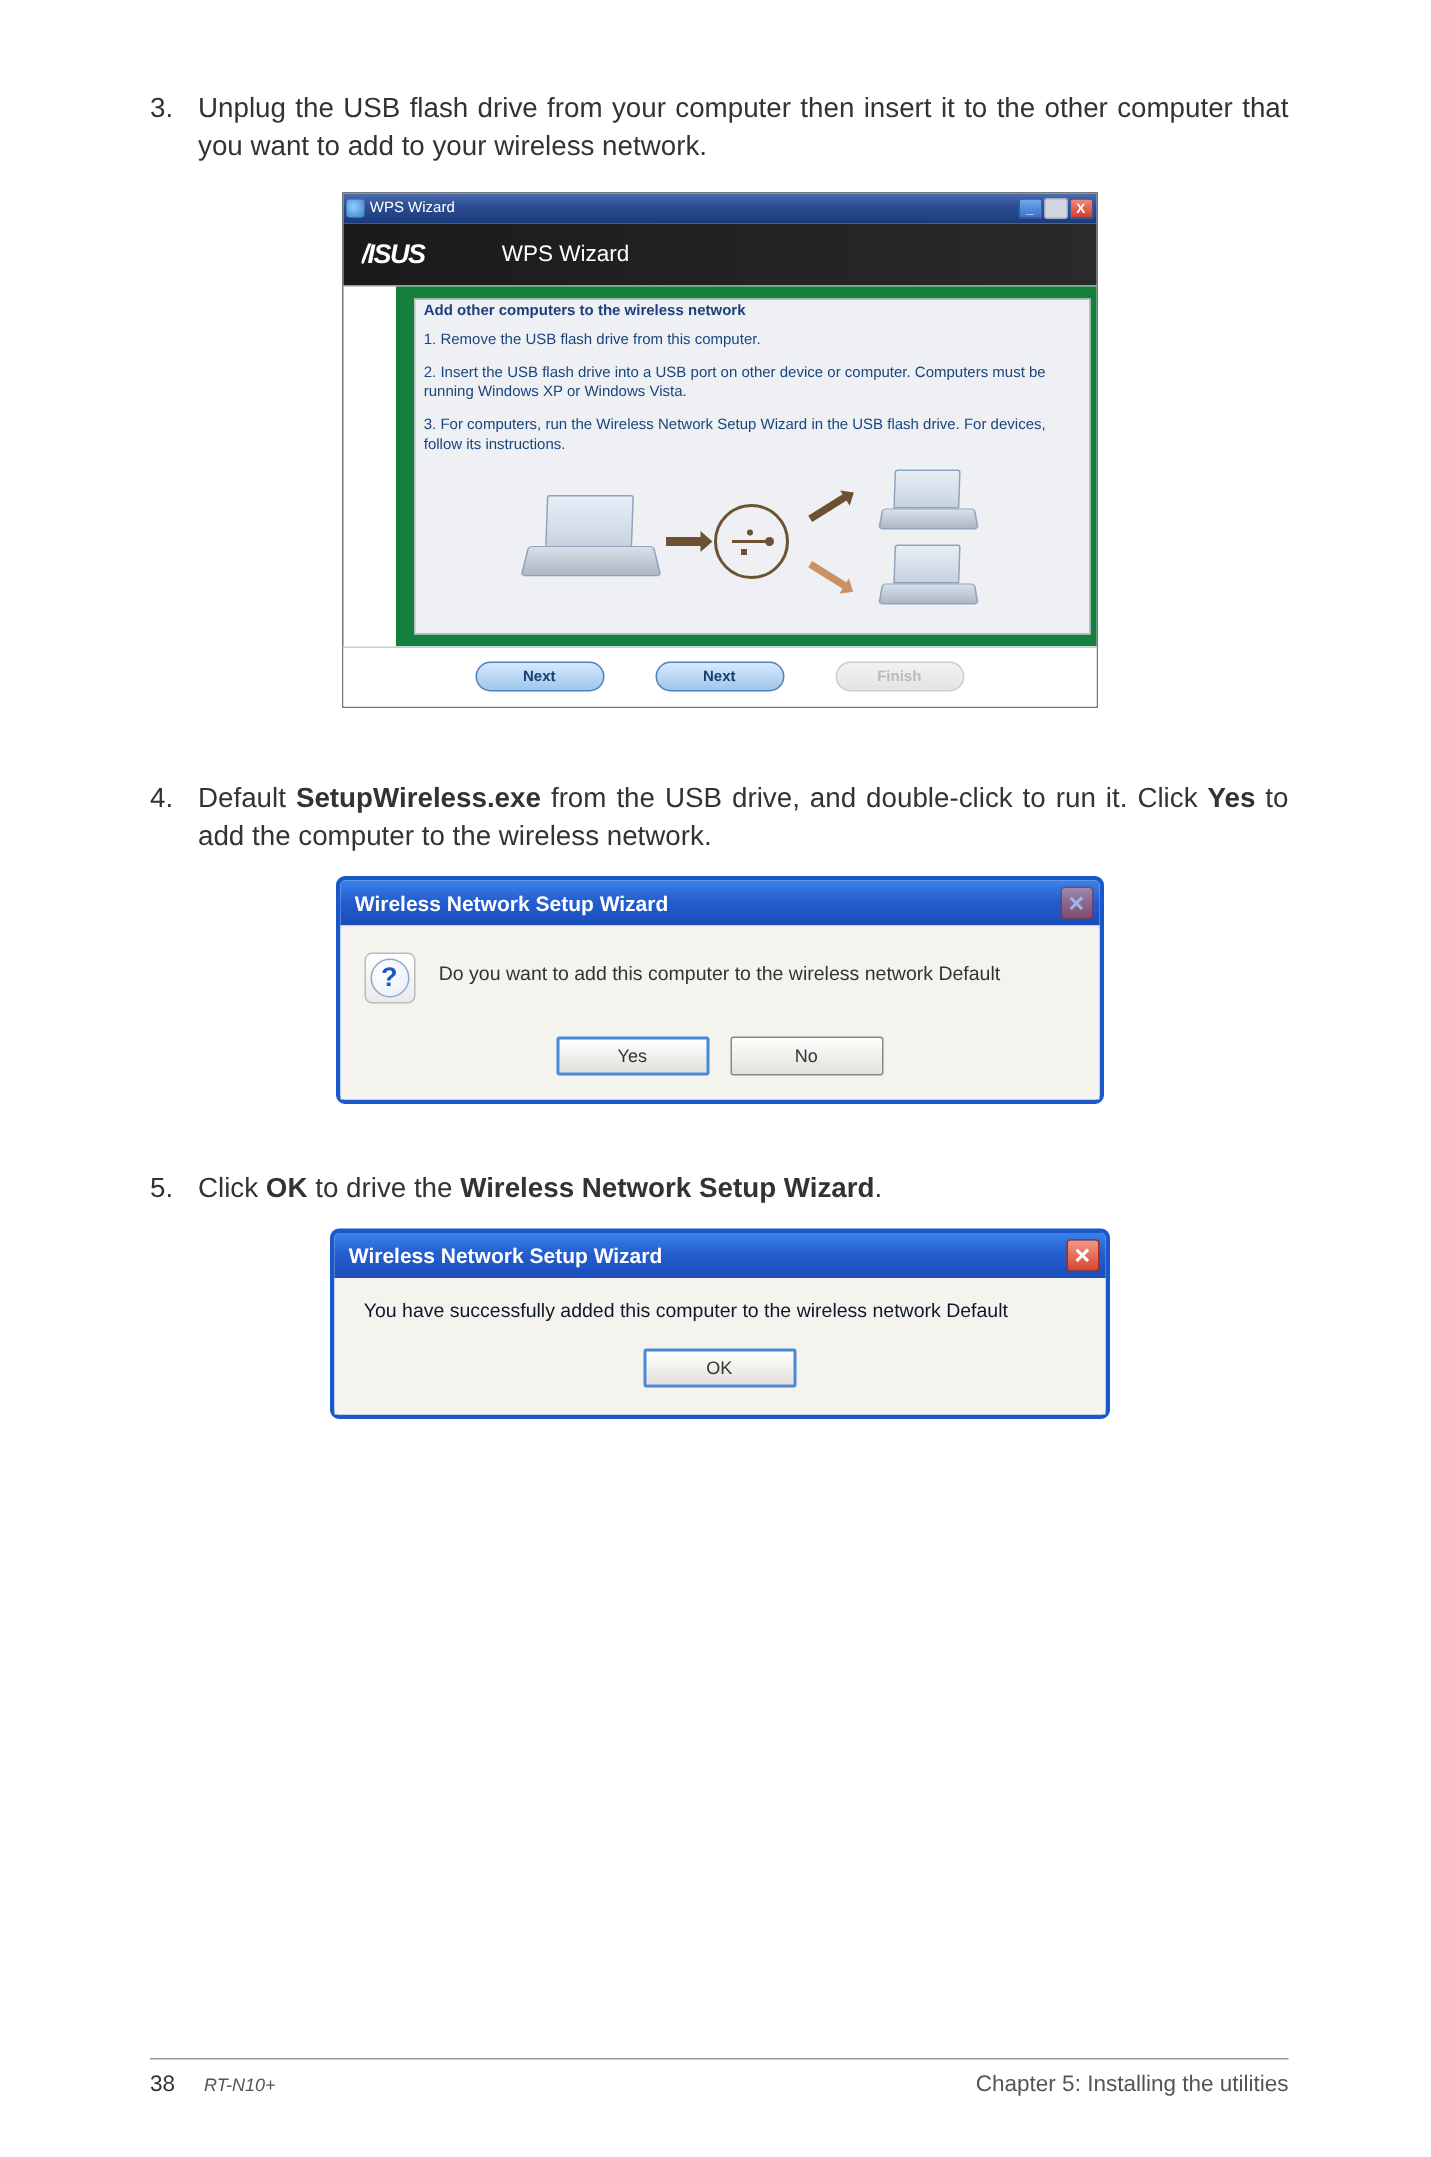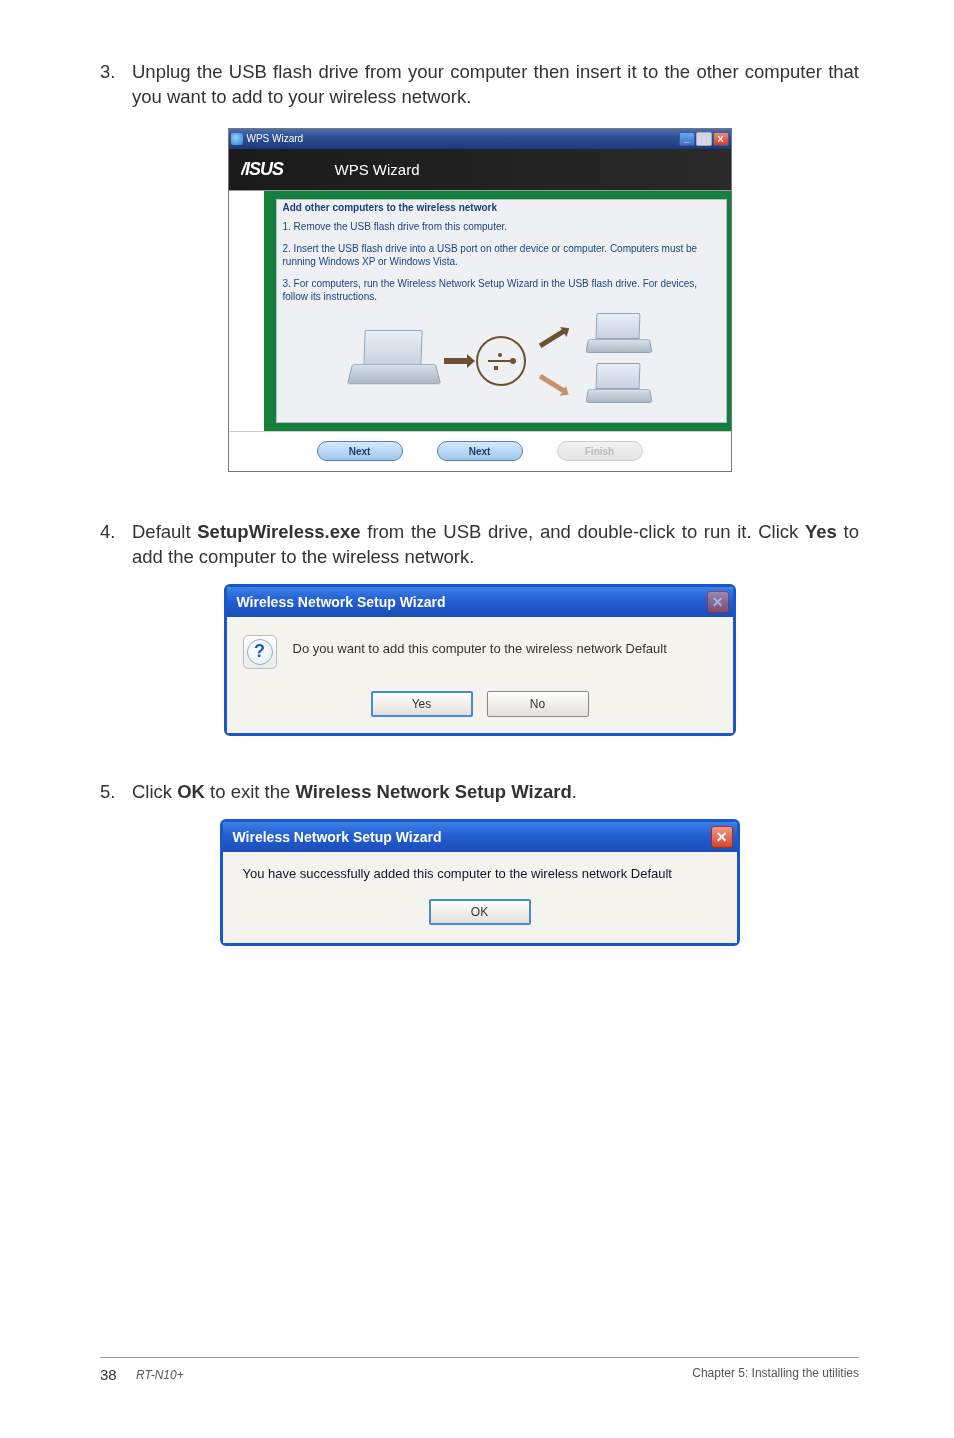--- a/index.html
+++ b/index.html
@@ -262,31 +262,31 @@
 
   .xp-body2 {
     background: #f4f3ee;
     padding: 14px 18px 18px 18px;
     text-align: center;
   }
   .xp-body2 .msg { font-size: 13px; color:#0f172a; margin-bottom: 18px; text-align:left; padding: 0 2px; }
 
   .footer {
     position: absolute;
-    bottom: 55px;
+    bottom: 40px;
     left: 100px; right: 95px;
     border-top: 1px solid #999;
     padding-top: 8px;
     display: flex;
     font-size: 13px;
     color: #555;
   }
   .footer .pnum { width: 36px; font-size: 15px; color:#333; }
   .footer .model { flex:1; font-size: 12px; padding-top:2px;font-style:italic; }
-  .footer .chapter { font-size: 12px; }
+  .footer .chapter { font-size: 15px; }
 </style>
 </head>
 <body>
 
 <div class="page">
 
   <div class="step">
     <div class="step-num">3.</div>
     <div class="step-text">Unplug the USB flash drive from your computer then insert it to the other computer that you want to add to your wireless network.</div>
   </div>
@@ -375,21 +375,21 @@
       <div class="xp-btnrow">
         <div class="xp-btn default">Yes</div>
         <div class="xp-btn">No</div>
       </div>
     </div>
   </div>
 
   <div class="step">
     <div class="step-num">5.</div>
     <div class="step-text">
-      <span>Click </span><b>OK</b><span> to exit the </span><b>Wireless Network Setup Wizard</b><span>.</span>
+      <span>Click </span><b>OK</b><span> to drive the </span><b>Wireless Network Setup Wizard</b><span>.</span>
     </div>
   </div>
 
   <div class="xp-dialog w2">
     <div class="xp-titlebar">
       <span class="t">Wireless Network Setup Wizard</span>
       <div class="xp-close">✕</div>
     </div>
     <div class="xp-body2">
       <div class="msg">You have successfully added this computer to the wireless network Default</div>

